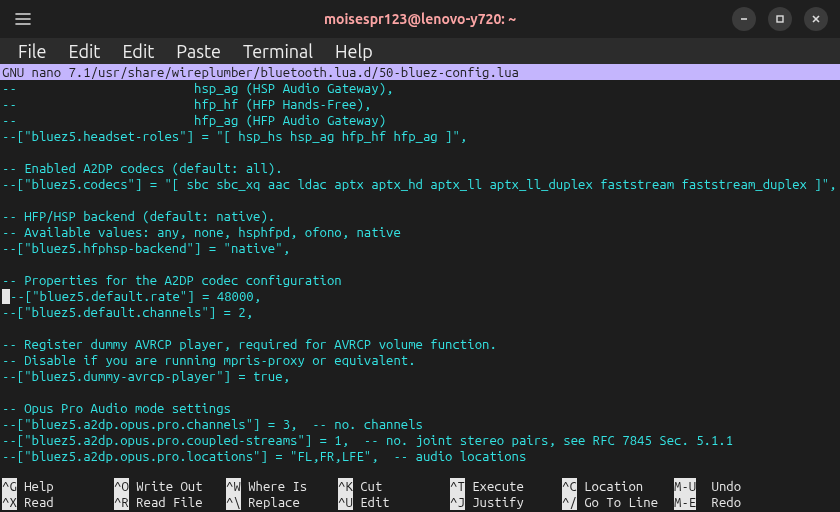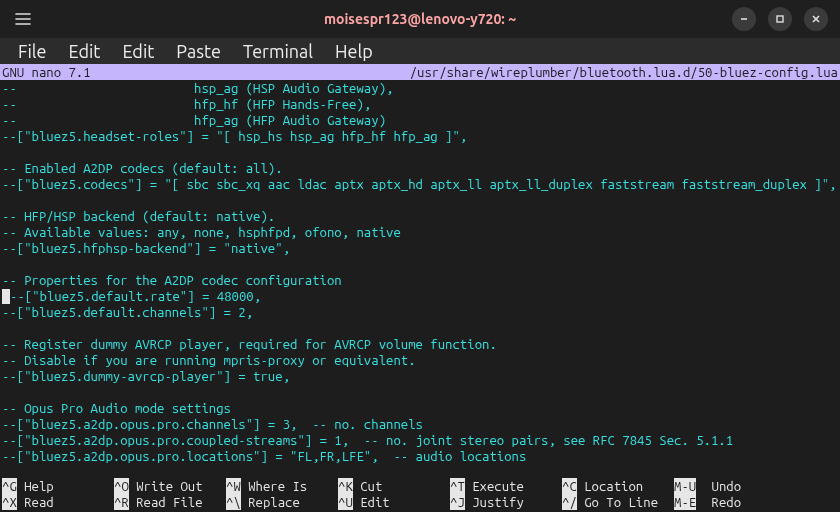--- a/index.html
+++ b/index.html
@@ -73,21 +73,21 @@
   }
   .nano-header {
     background: #c4b5fd;
     color: #1d1d1d;
     height: 16px;
     display: flex;
     white-space: pre;
     padding: 0 2px;
   }
   .nano-header .left { }
-  .nano-header .center { flex:1; text-align: right; }
+  .nano-header .center { flex:1; text-align: left; }
   .content {
     padding: 0 2px;
     white-space: pre;
   }
   .content .line { height: 16px; color: #34e2e2; color:#2fe0b1; }
   .content .line { color:#34e2e2;}
   .cursor {
     display:inline-block; width:8px; height:15px;
     background:#e6e6e6; vertical-align:bottom;
   }

